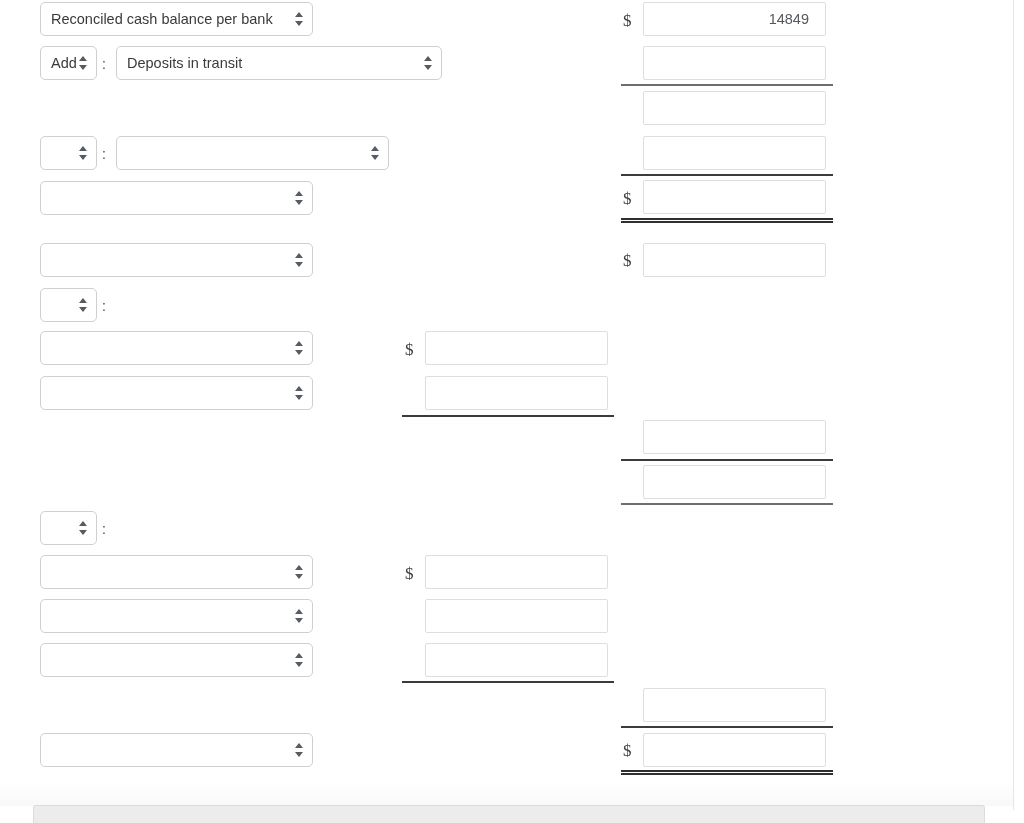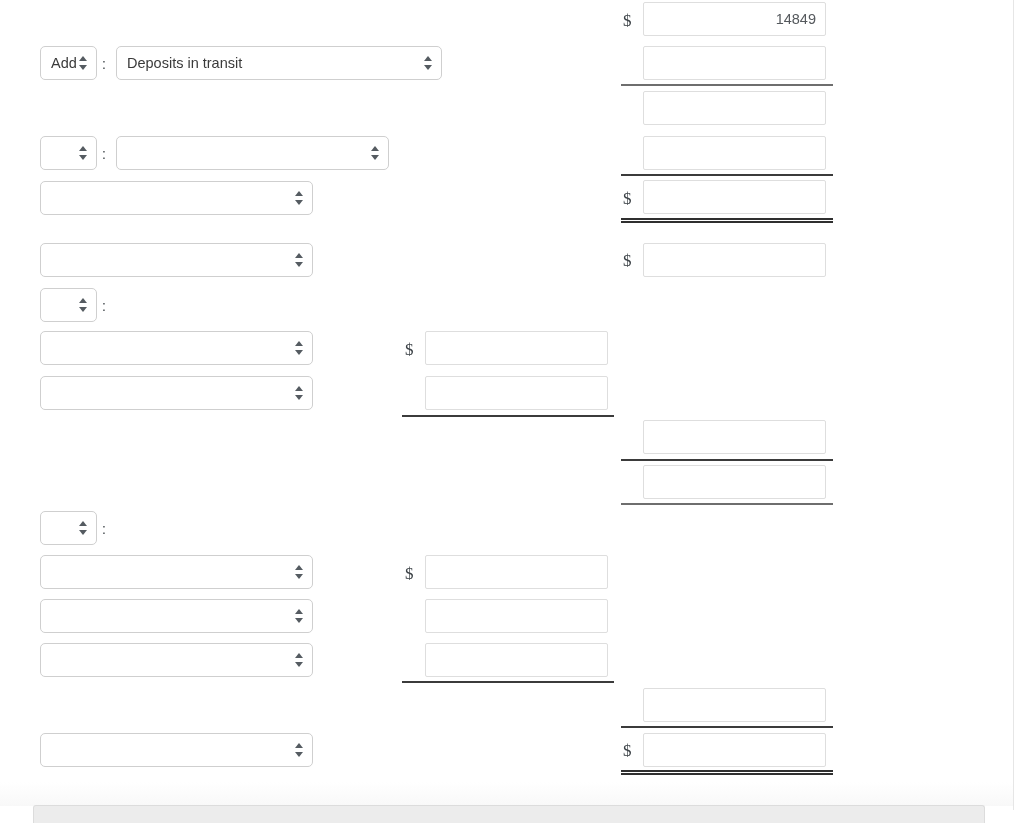--- a/index.html
+++ b/index.html
@@ -88,21 +88,21 @@
   .txt {
     position: absolute;
     height: 34px;
     background: #ffffff;
     border: 1px solid #dedede;
     border-radius: 2px;
     font-family: "Liberation Sans", sans-serif;
     font-size: 14.5px;
     color: #55595d;
     text-align: right;
-    padding: 0 9px;
+    padding: 0 16px;
     line-height: 32px;
     outline: none;
   }
 
   .dollar {
     position: absolute;
     font-family: "Liberation Serif", serif;
     font-size: 17px;
     color: #3c4247;
     line-height: 1;
@@ -154,20 +154,24 @@
     pointer-events: none;
   }
 </style>
 </head>
 <body>
 
 <div id="page">
 
   <div class="worksheet">
 
+    <div class="sel" style="left:40px; top:2px; width:273px;">
+      <span>Reconciled cash balance per bank</span>
+      <span class="caret"></span>
+    </div>
 
     <div class="sel" style="left:40px; top:46px; width:57px; padding-right:20px;">
       <span>Add</span>
       <span class="caret"></span>
     </div>
     <span class="colon" style="left:102px; top:57px;">:</span>
     <div class="sel" style="left:116px; top:46px; width:326px;">
       <span>Deposits in transit</span>
       <span class="caret"></span>
     </div>

